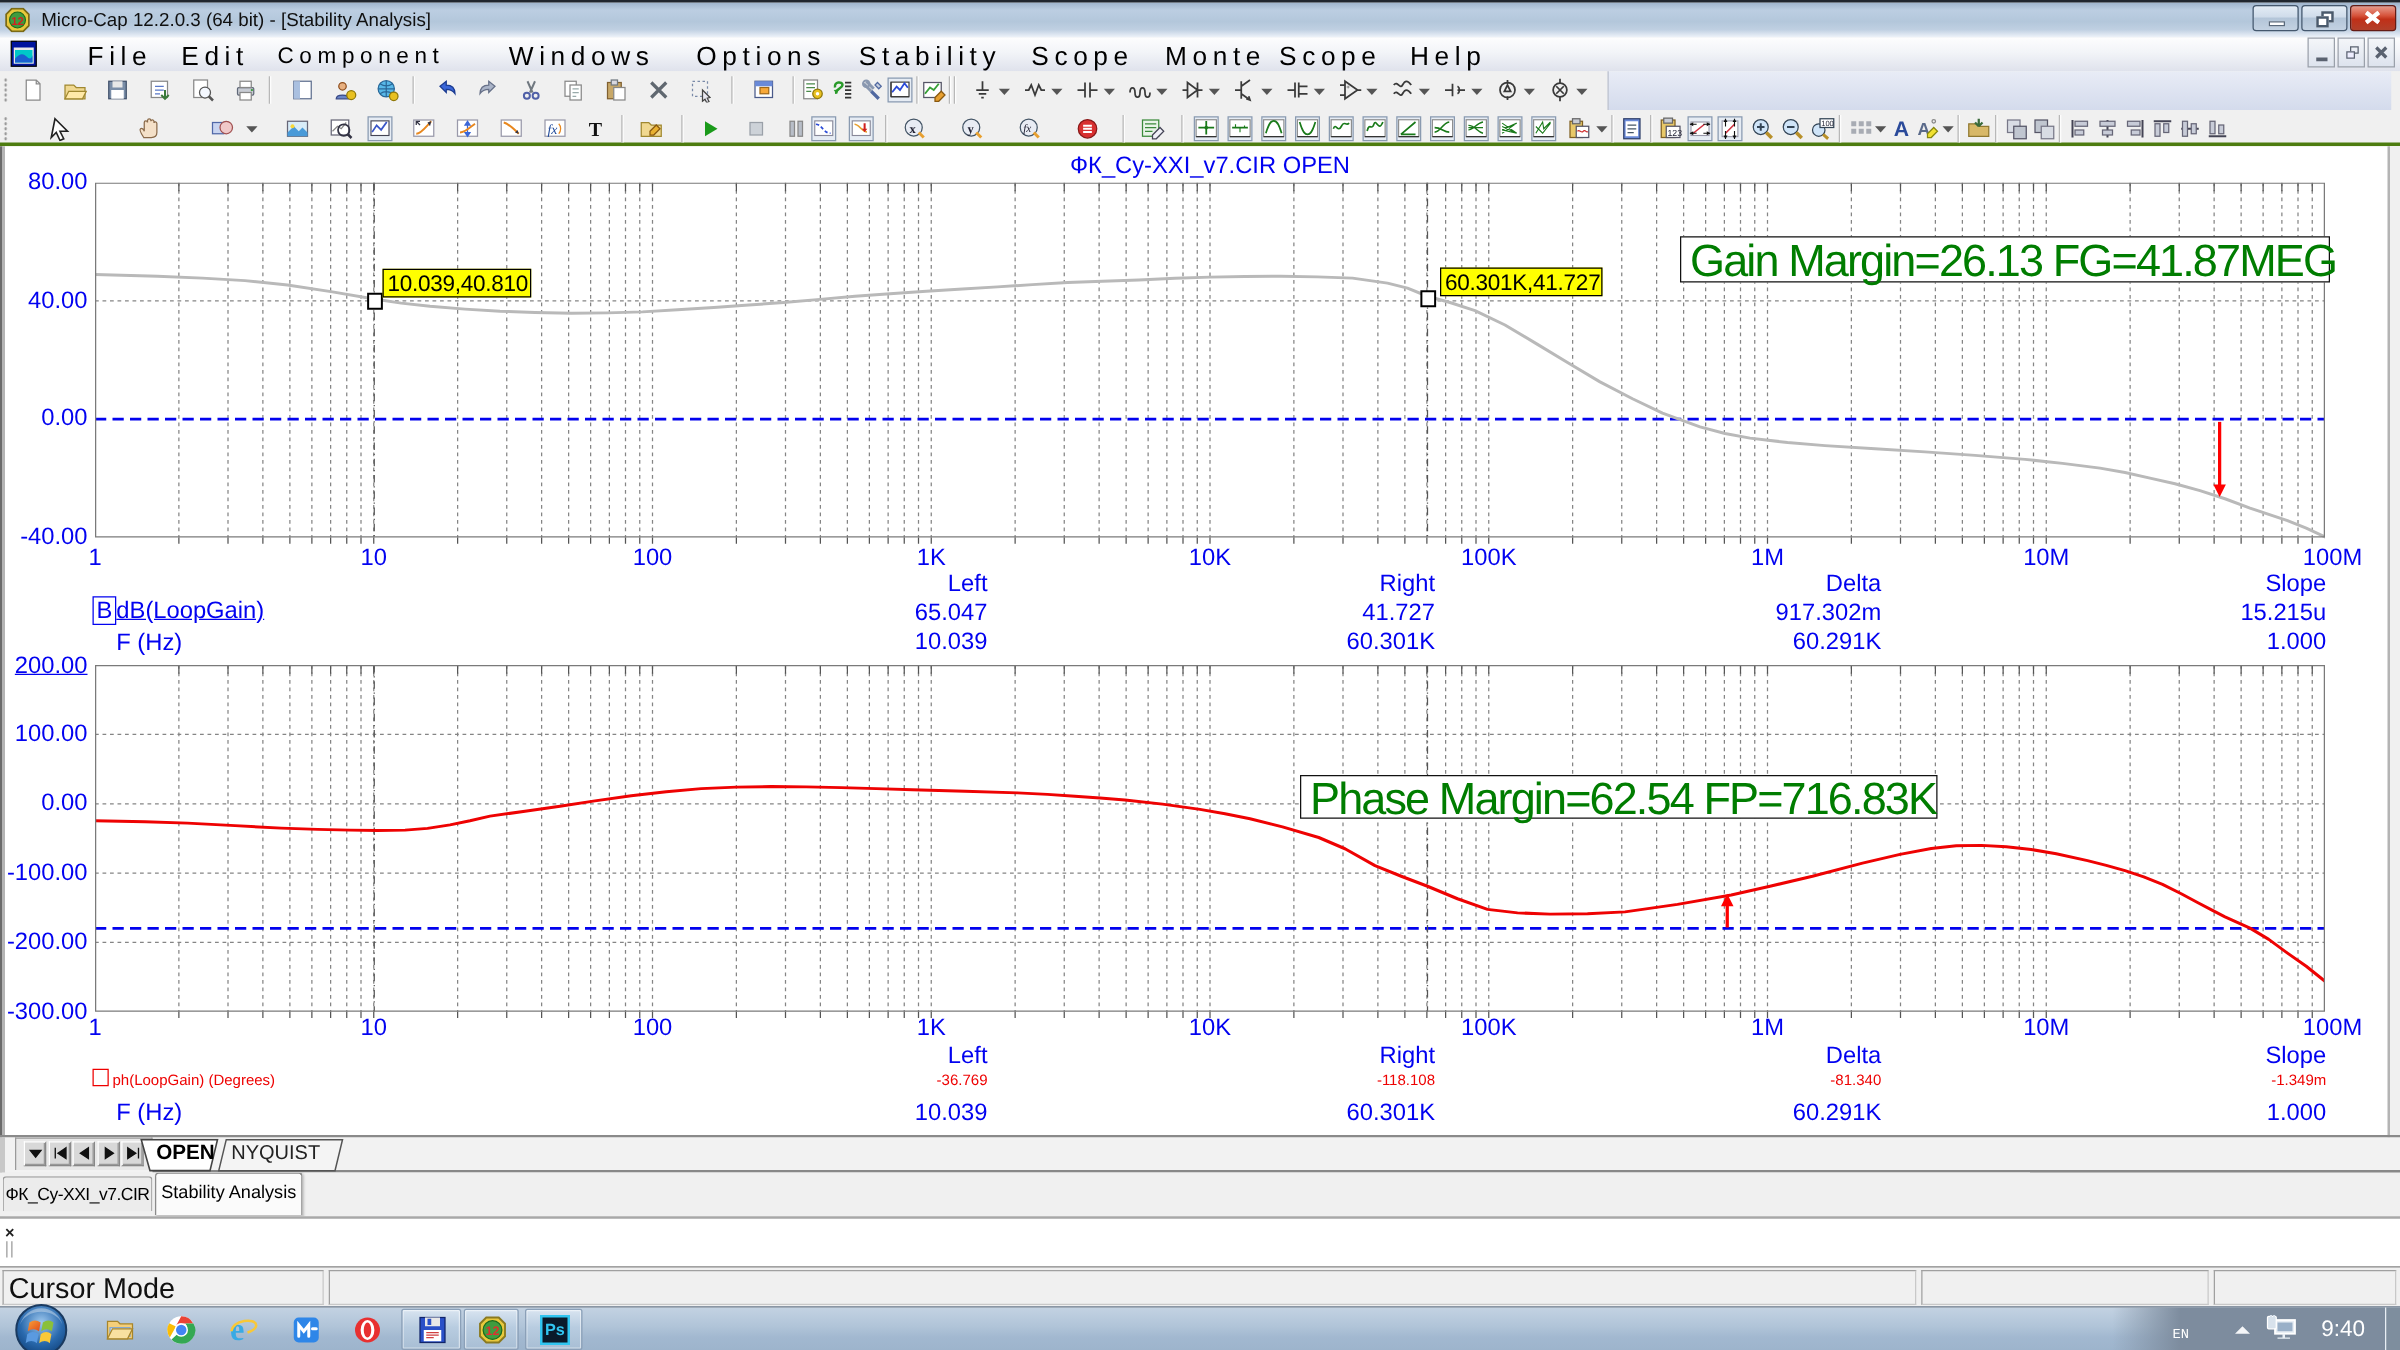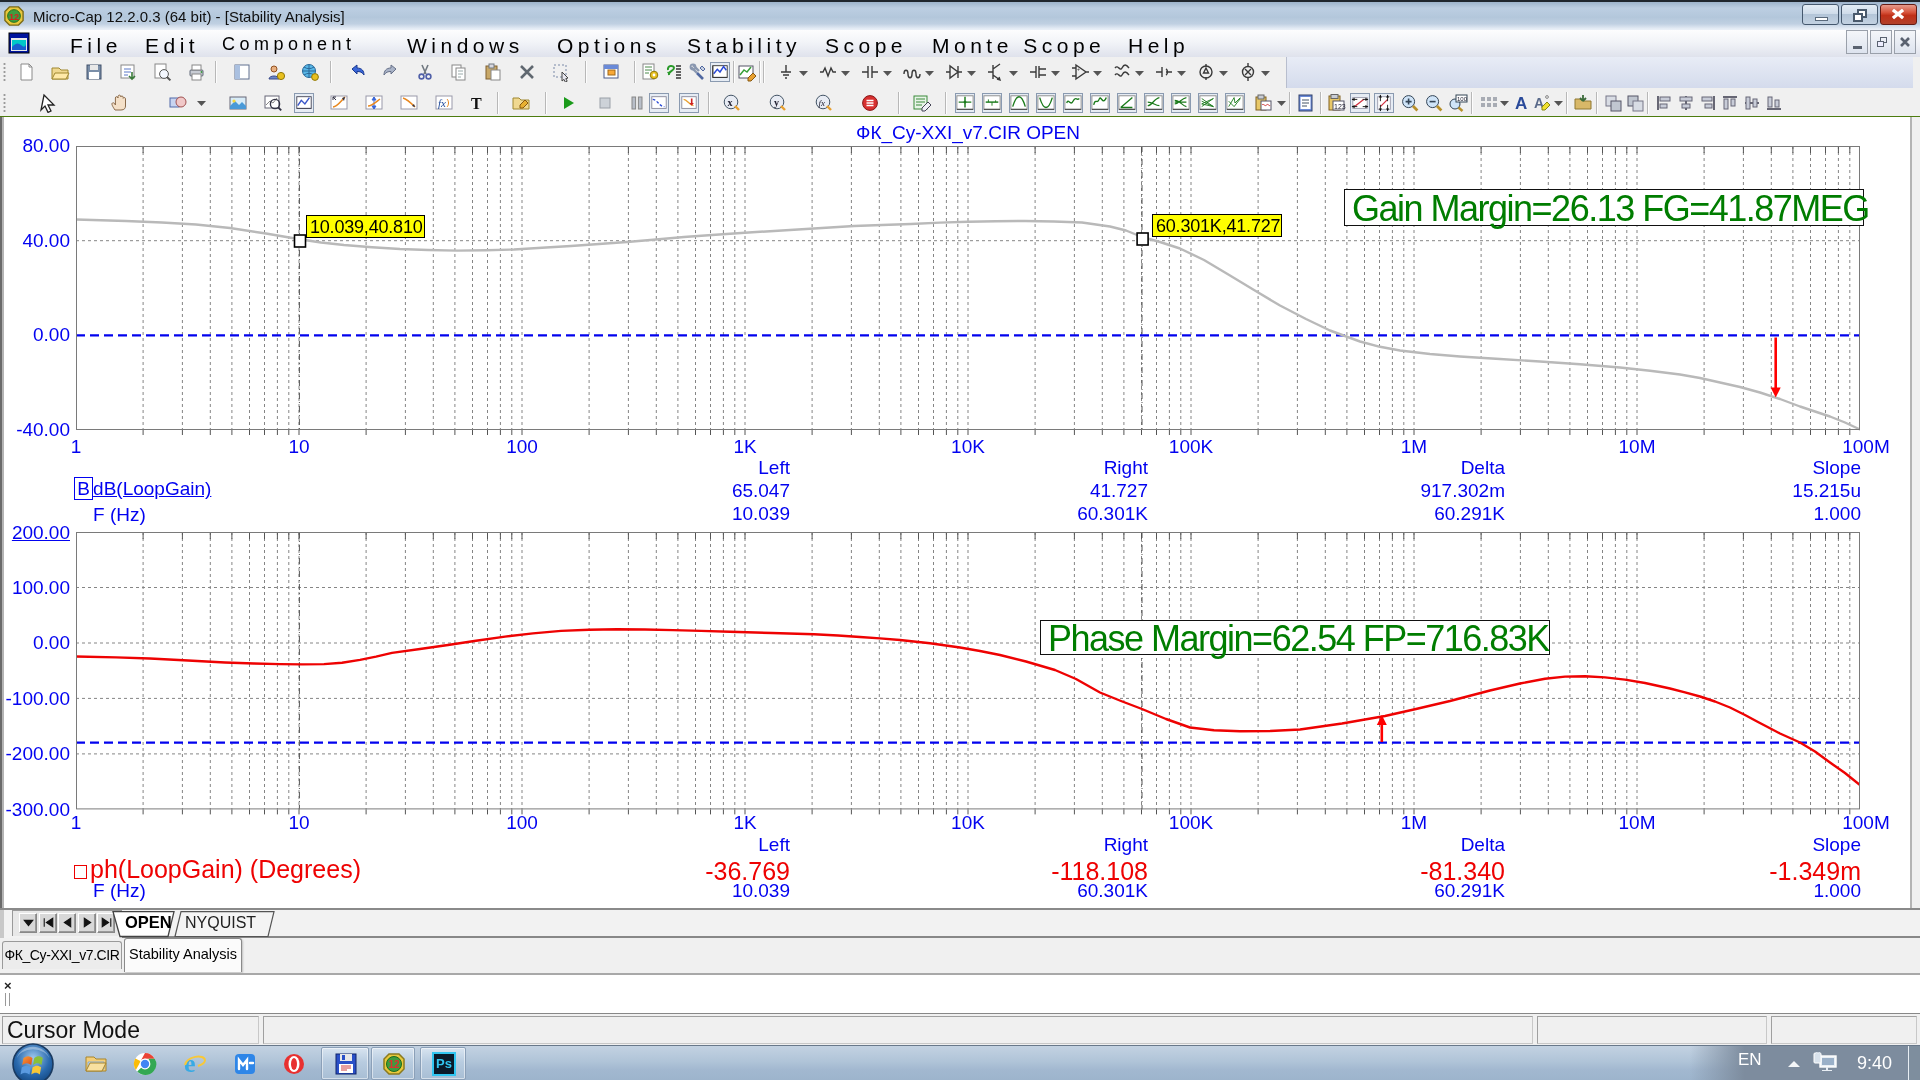--- a/index.html
+++ b/index.html
@@ -1,20 +1,20 @@
 <!DOCTYPE html>
 <html><head><meta charset="utf-8"><style>
 *{margin:0;padding:0;box-sizing:border-box;}
 html,body{width:1920px;height:1080px;overflow:hidden;font-family:"Liberation Sans",sans-serif;background:#f0f0f0;}
 .bl{position:absolute;color:#0202f0;font-size:19px;letter-spacing:0px;white-space:nowrap;}
-.rd{position:absolute;color:#ee0202;font-size:25px;letter-spacing:0px;white-space:nowrap;}
+.rd{position:absolute;color:#ee0202;font-size:12px;letter-spacing:0px;white-space:nowrap;}
 #titlebar{position:absolute;left:0;top:0;width:1920px;height:30px;background:linear-gradient(180deg,#9eb4cc 0%,#bccee2 22%,#b3c7db 55%,#c0d0e2 78%,#e9eff7 97%);border-top:2px solid #20262e;}
 #menubar{position:absolute;left:0;top:30px;width:1920px;height:27px;background:linear-gradient(180deg,#fdfdfe 0%,#f2f4f8 45%,#dfe2ec 100%);}
 #tb1{position:absolute;left:0;top:57px;width:1920px;height:31px;background:#f0f0f0;}
-#tb2{position:absolute;left:0;top:88px;width:1920px;height:29px;background:#f0f0f0;border-bottom:1px solid #4d7c0f;}
+#tb2{position:absolute;left:0;top:88px;width:1920px;height:29px;background:#f0f0f0;border-bottom:3px solid #4d7c0f;}
 #plotwin{position:absolute;left:0;top:117px;width:1920px;height:793px;background:#fff;}
 </style></head><body>
 <div id="titlebar">
 <svg style="position:absolute;left:4px;top:4px;" width="20" height="20" viewBox="0 0 22 22">
 <polygon points="6,1 16,1 21,6 21,16 16,21 6,21 1,16 1,6" fill="#e8c83c" stroke="#7a6a18" stroke-width="1.5"></polygon>
 <circle cx="11" cy="11" r="7" fill="#3f9c3f" stroke="#1d6b1d"></circle>
 <text x="11" y="15" font-size="10" font-weight="bold" fill="#d42020" text-anchor="middle" font-family="Liberation Sans">12</text>
 </svg>
 <div style="position:absolute;left:33px;top:6px;font-size:15px;letter-spacing:0;color:#101010;">Micro-Cap 12.2.0.3 (64 bit) - [Stability Analysis]</div>
 <div style="position:absolute;right:3px;top:2px;width:115px;height:21px;">
@@ -725,21 +725,21 @@
         <polygon points="7,2 17,2 22,7 22,17 17,22 7,22 2,17 2,7" fill="#e8c83c" stroke="#8a7a20" stroke-width="1.5"></polygon>
         <circle cx="12" cy="12" r="7.5" fill="#3f9c3f" stroke="#1d6b1d"></circle>
         <text x="12" y="16" font-size="10" font-weight="bold" fill="#e03030" text-anchor="middle" font-family="Liberation Sans">12</text>
       </svg>
     </div>
     <div style="position:absolute;left:420px;top:1px;width:46px;height:33px;border:1px solid #8ba0b8;border-radius:2px;background:linear-gradient(180deg,#d8e4f0,#b8cce0 45%,#a8bed4);box-shadow:inset 0 0 0 1px rgba(255,255,255,.5);">
       <div style="position:absolute;left:11px;top:4px;width:24px;height:24px;background:#0a1a2a;border:2px solid #31c5f0;">
         <div style="color:#31c5f0;font-size:13px;font-weight:bold;font-family:Liberation Sans;margin:2px 0 0 2px;">Ps</div>
       </div>
     </div>
-    <div style="position:absolute;left:1738px;top:4px;color:#fff;font-size:17px;">EN</div>
+    <div style="position:absolute;left:1738px;top:16px;color:#fff;font-size:11px;font-family:Liberation Mono, monospace;">EN</div>
     <svg style="position:absolute;left:1786px;top:13px;" width="16" height="10" viewBox="0 0 16 10">
       <path d="M2 8L8 2l6 6z" fill="#f4f6f8"></path>
     </svg>
     <svg style="position:absolute;left:1812px;top:6px;" width="26" height="22" viewBox="0 0 26 22">
 <rect x="8" y="4" width="16" height="11" fill="#e8eef4" stroke="#fff" stroke-width="1.4"></rect>
       <rect x="10" y="6" width="12" height="7" fill="#9ab0c8"></rect>
 <path d="M14 15v3h-4v1h10v-1h-4v-3z" fill="#e8eef4"></path>
       <rect x="2" y="1" width="7" height="10" rx="1" fill="#d8e2ec" stroke="#fff"></rect>
       <rect x="4" y="0" width="1.6" height="3" fill="#d8e2ec"></rect>
       <rect x="6.5" y="0" width="1.6" height="3" fill="#d8e2ec"></rect>

